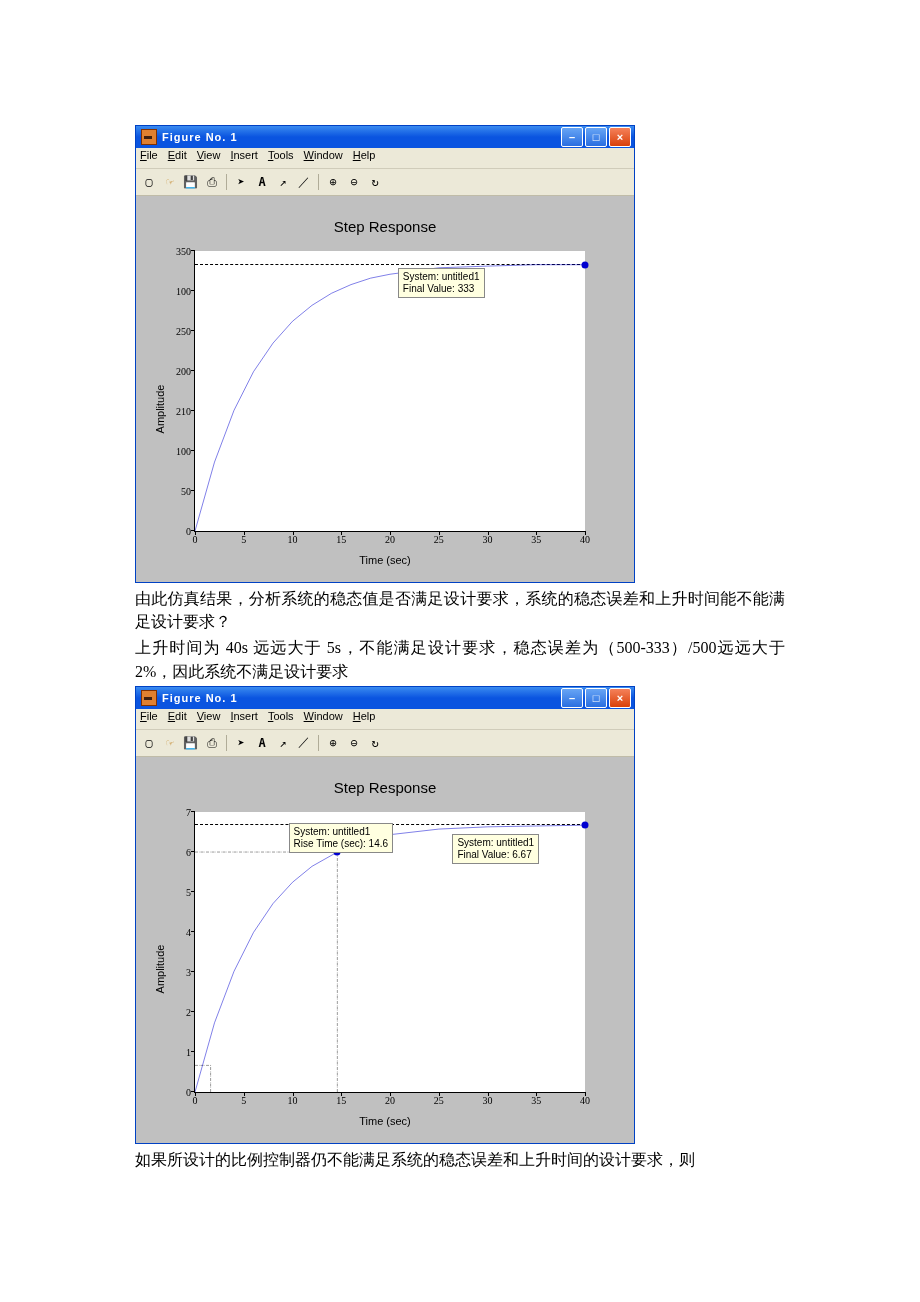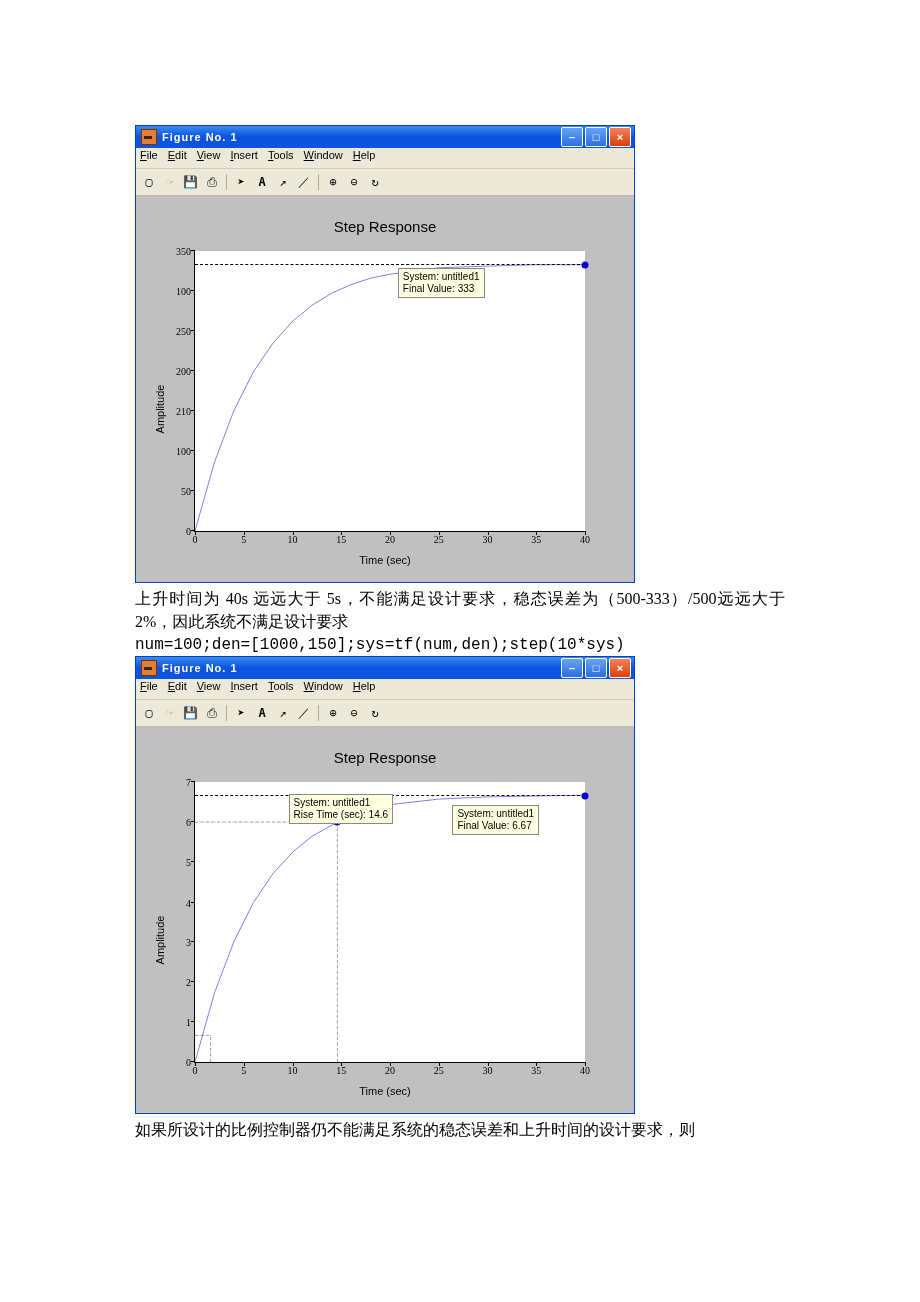--- a/index.html
+++ b/index.html
@@ -248,22 +248,22 @@
           <div class="datatip" style="left:52%;top:6%;">
             <div>System: untitled1</div>
             <div>Final Value: 333</div>
           </div>
         </div>
         <div class="xlabel">Time (sec)</div>
       </div>
     </div>
   </div>
 
+  <p class="para">由此仿真结果，分析系统的稳态值是否满足设计要求，系统的稳态误差和上升时间能不能满足设计要求？</p>
   <p class="para">上升时间为 40s 远远大于 5s，不能满足设计要求，稳态误差为（500-333）/500远远大于 2%，因此系统不满足设计要求</p>
-  <p class="code">num=100;den=[1000,150];sys=tf(num,den);step(10*sys)</p>
 
   <div class="figure-window">
     <div class="titlebar">
       <span class="icon"></span>
       <span class="title">Figure No. 1</span>
       <div class="winbtns">
         <div class="winbtn">–</div>
         <div class="winbtn">□</div>
         <div class="winbtn close">×</div>
       </div>

